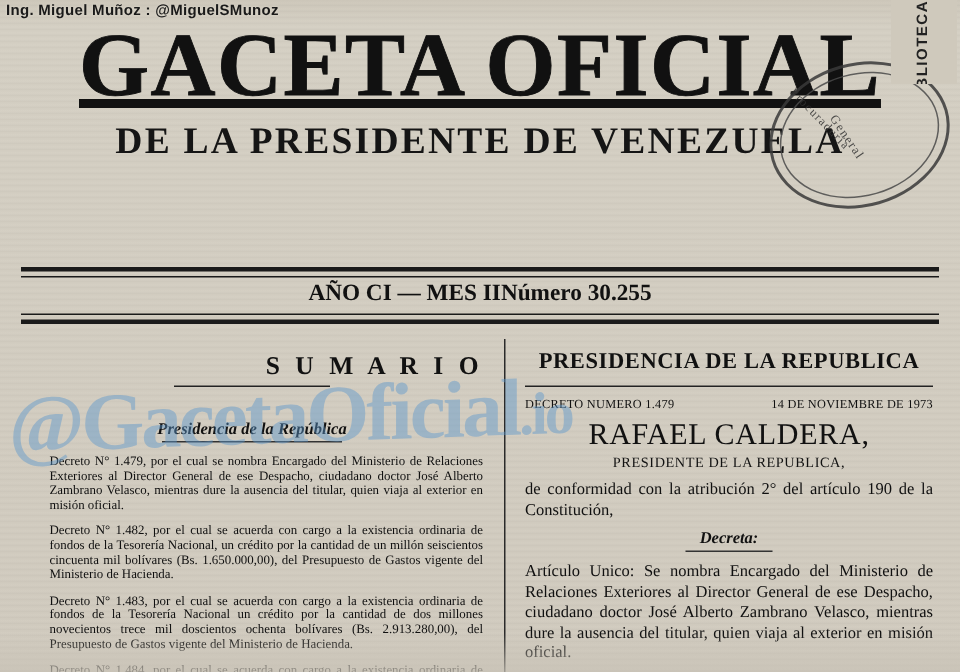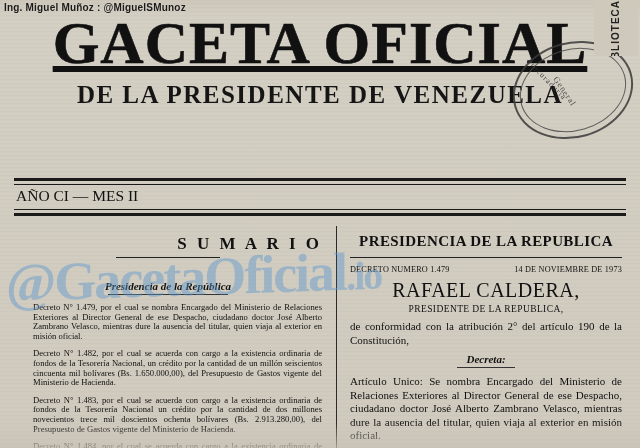--- a/index.html
+++ b/index.html
@@ -80,23 +80,23 @@
     position:absolute;left:14px;right:14px;top:209px;
     border-top:1px solid #1a1a1a;
   }
   .rule-b2{
     position:absolute;left:14px;right:14px;top:213px;
     border-top:3px solid #1a1a1a;
   }
   
   .issueline{
     position:absolute;left:16px;right:16px;top:187px;
-    display:flex;align-items:center;justify-content:flex-start;
-    font-family:"Liberation Serif",serif;
-    font-size:15.5px;font-weight:normal;color:#111;
+    display:flex;align-items:center;justify-content:center;
+    font-family:"Liberation Serif",serif;
+    font-size:15.5px;font-weight:bold;color:#111;
   }
   .issueline .mid{font-size:15.5px;}
   
   .cols{
     position:absolute;left:14px;right:14px;top:222px;bottom:0;
   }
   .colsep{
     position:absolute;left:322px;top:4px;bottom:0;
     border-left:1px solid #2a2a2a;
   }
@@ -269,20 +269,21 @@
   <div class="masthead">
     <div class="gaceta">GACETA OFICIAL</div>
     <div class="republica">DE LA PRESIDENTE DE VENEZUELA</div>
   </div>
 
   <div class="rule-thick"></div>
   <div class="rule-thin"></div>
 
   <div class="issueline">
     <div>AÑO CI — MES II</div>
+    <div>Número 30.255</div>
   </div>
 
   <div class="rule-b1"></div>
   <div class="rule-b2"></div>
 
   <div class="cols">
     <div class="colsep"></div>
 
     <div class="col col-left">
       <div class="sumario">S U M A R I O</div>

